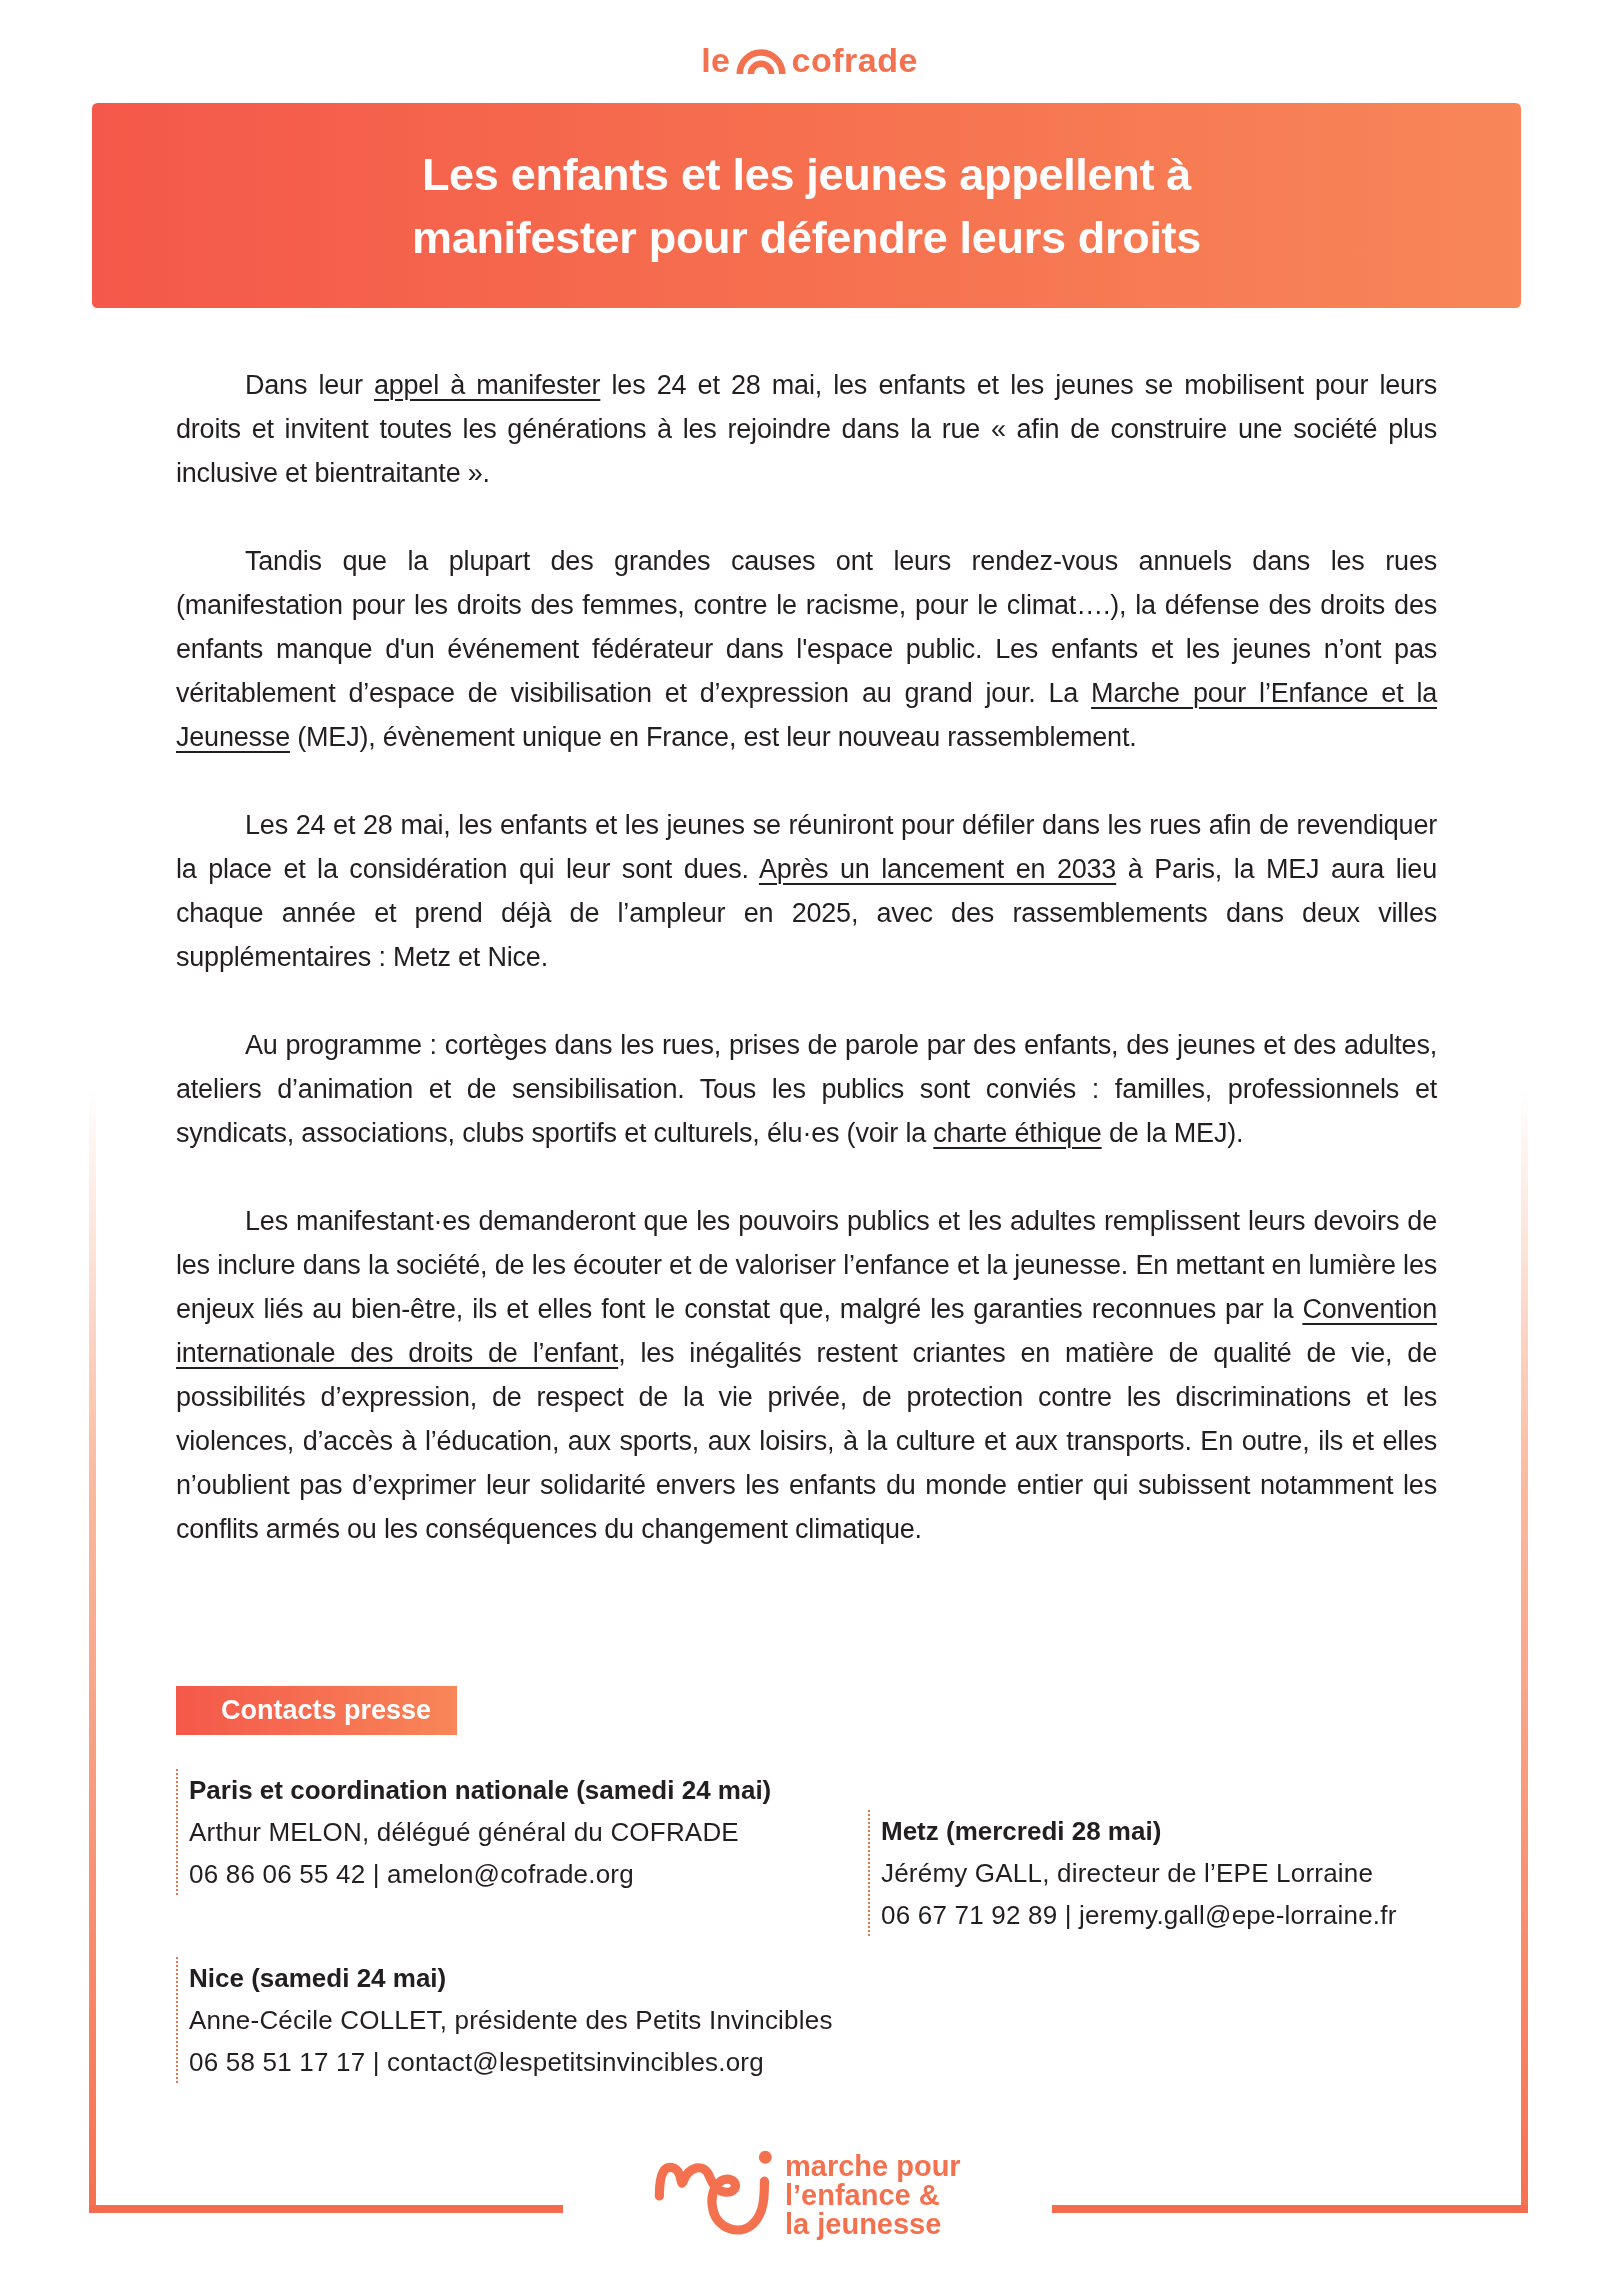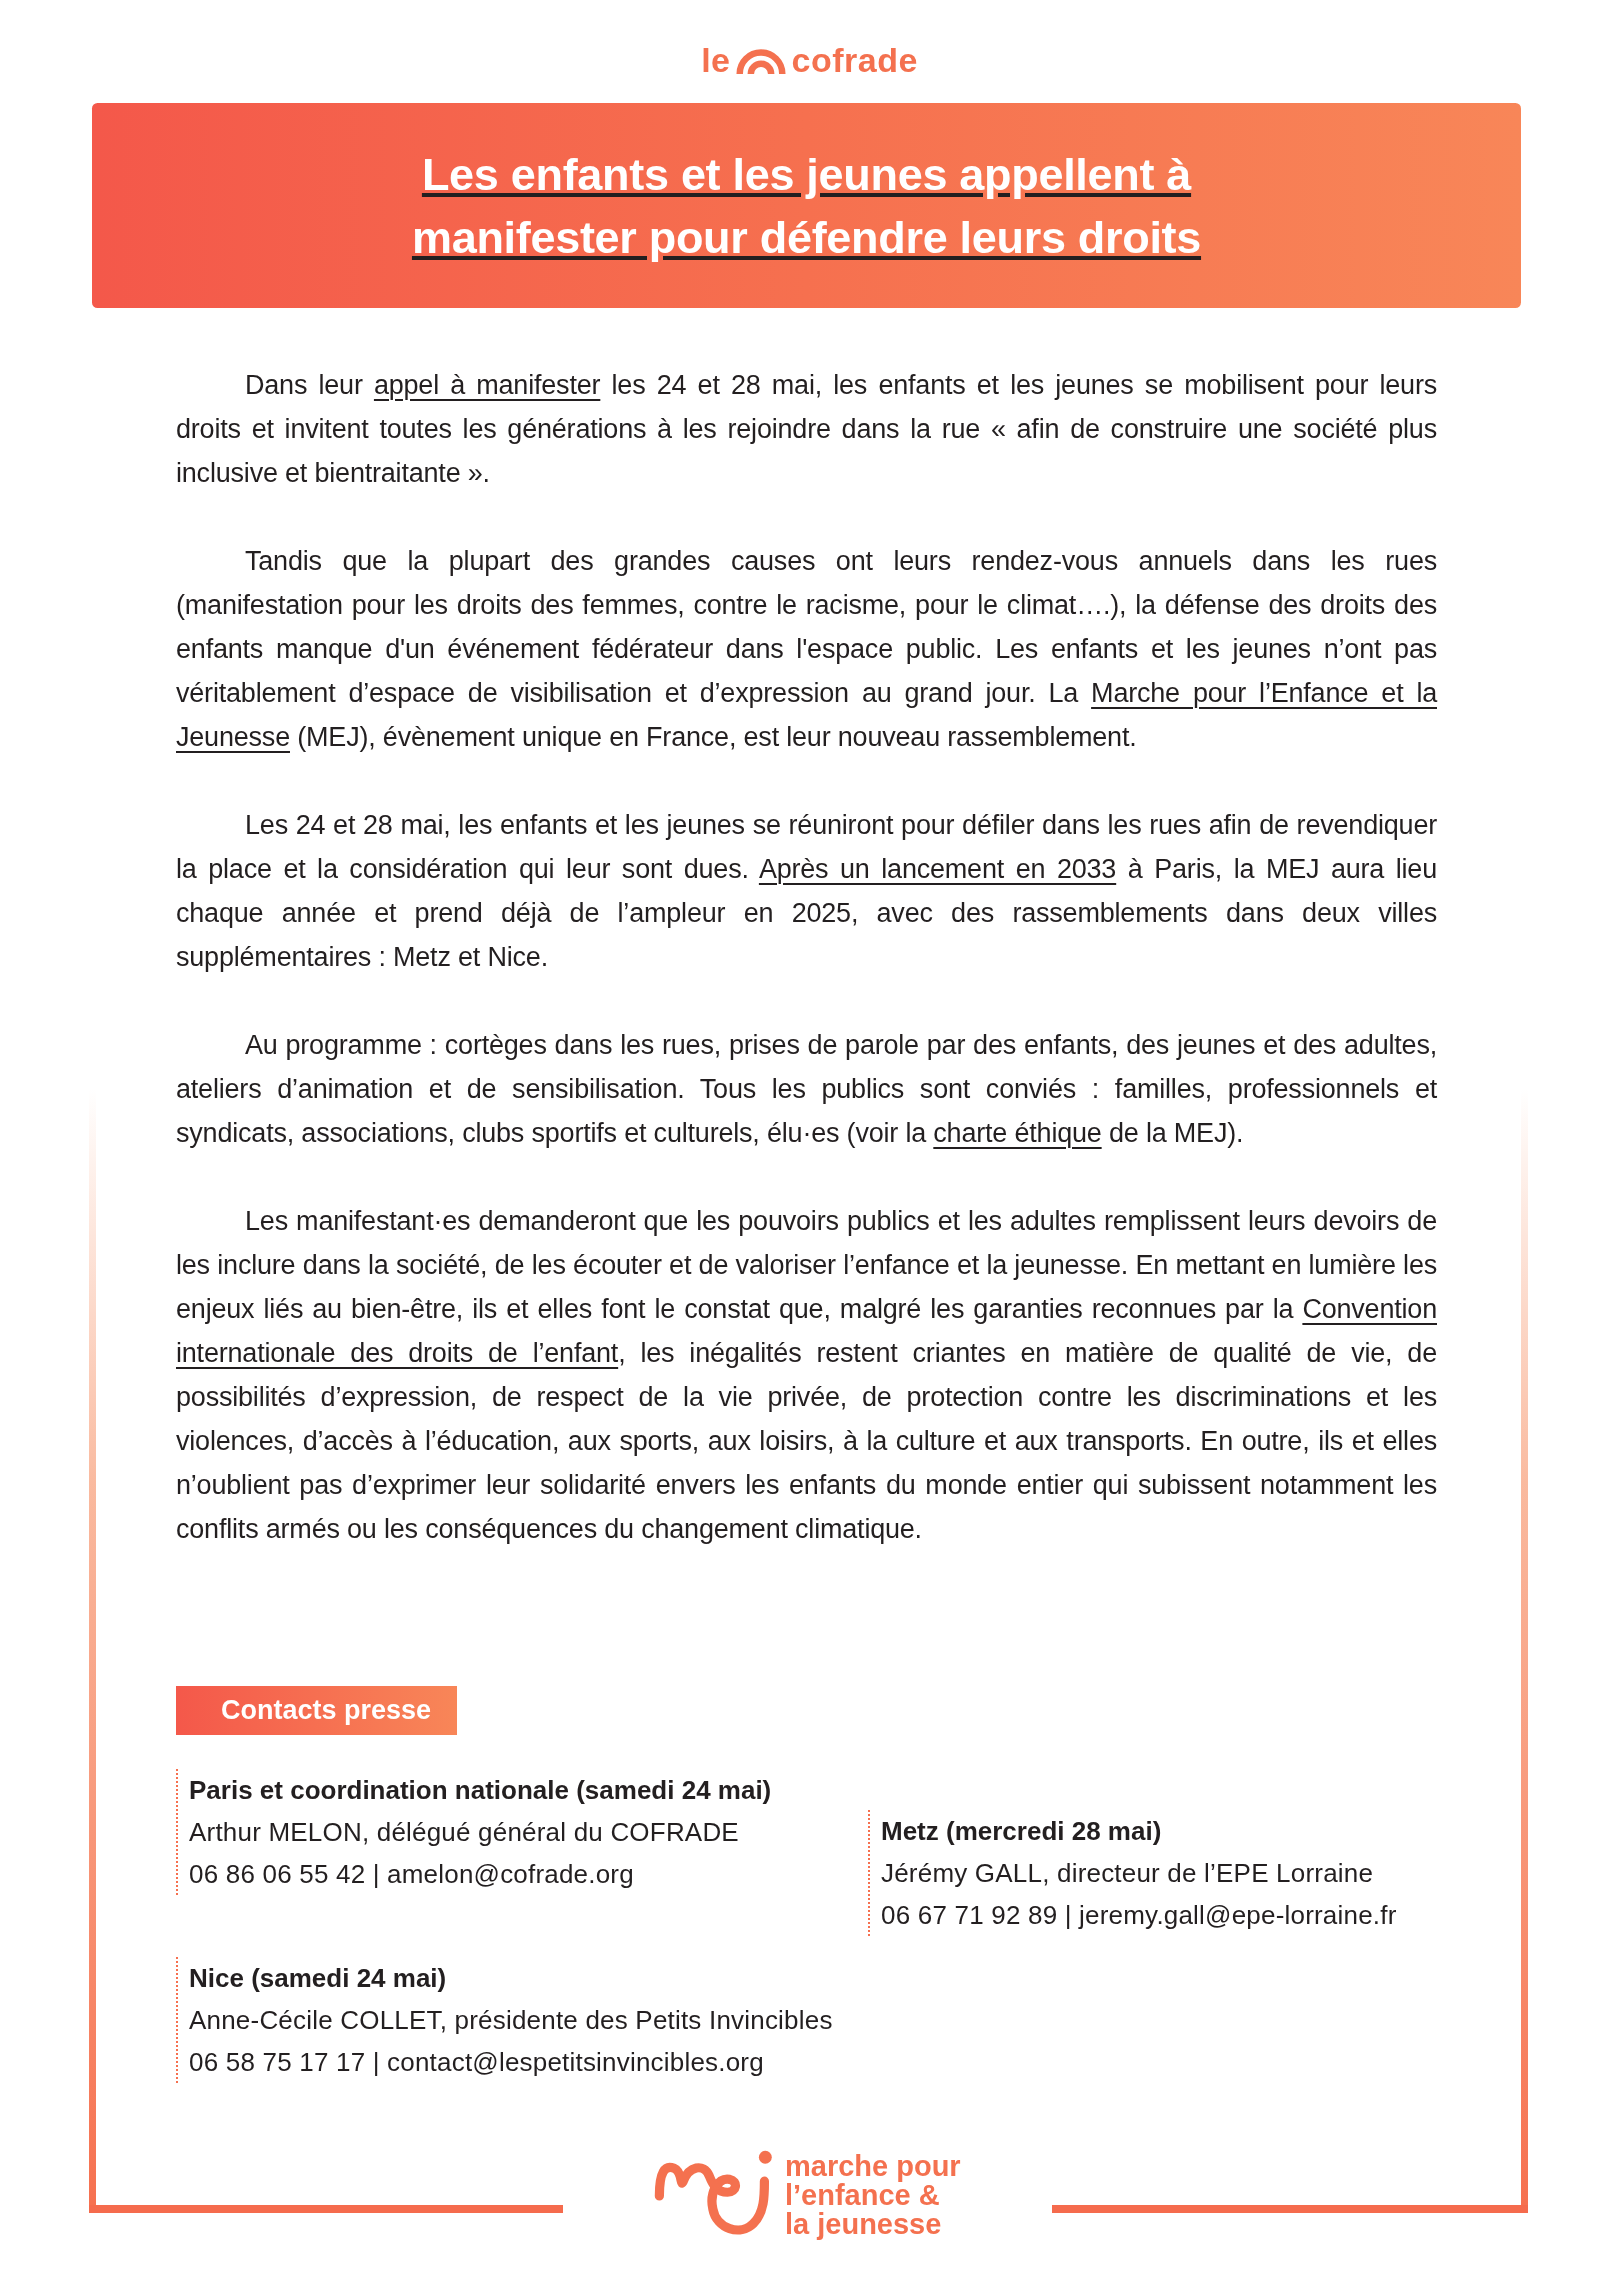--- a/index.html
+++ b/index.html
@@ -9,21 +9,21 @@
   
   .top-logo { position: absolute; left: 0; width: 1619px; top: 39px; height: 42px;
               display: flex; justify-content: center; align-items: center; gap: 5.5px;
               color: #f4714f; font-size: 34px; font-weight: bold; letter-spacing: 0.5px; }
   .top-logo .arc-icon { width: 50px; height: 28px; display: inline-block; }
 
   
   .title-banner { position: absolute; left: 92px; top: 103px; width: 1429px; height: 205px;
                   border-radius: 5.5px;
                   background: linear-gradient(90deg, #f4584a 0%, #f6704f 50%, #f88658 100%);
-                  display: flex; align-items: center; justify-content: center; text-align: center; text-decoration: underline; }
+                  display: flex; align-items: center; justify-content: center; text-align: center; }
   .title-banner h1 { margin: 0; color: #ffffff; font-weight: bold; font-size: 45px; line-height: 63px;
                      letter-spacing: -0.3px; }
 
   
   .frame-left { position: absolute; left: 89px; top: 1089px; width: 7.4px; height: 1124px;
                 background: linear-gradient(180deg, rgba(246,112,79,0) 0%, rgba(246,140,95,0.6) 35%, #f6704f 100%); }
   .frame-right { position: absolute; left: 1521px; top: 1089px; width: 7.4px; height: 1124px;
                  background: linear-gradient(180deg, rgba(246,112,79,0) 0%, rgba(246,140,95,0.6) 35%, #f6704f 100%); }
   .frame-bottom-left { position: absolute; left: 89px; top: 2205px; width: 474px; height: 8.3px; background: #f56b4d; }
   .frame-bottom-right { position: absolute; left: 1052px; top: 2205px; width: 476px; height: 8.3px; background: #f56b4d; }
@@ -95,21 +95,21 @@
 
 <div class="contact contact-metz">
   <div class="c-title">Metz (mercredi 28 mai)</div>
   <div class="c-line">Jérémy GALL, directeur de l’EPE Lorraine</div>
   <div class="c-line">06 67 71 92 89 | jeremy.gall@epe-lorraine.fr</div>
 </div>
 
 <div class="contact contact-nice">
   <div class="c-title">Nice (samedi 24 mai)</div>
   <div class="c-line">Anne-Cécile COLLET, présidente des Petits Invincibles</div>
-  <div class="c-line">06 58 75 17 17 | contact@lespetitsinvincibles.org</div>
+  <div class="c-line">06 58 51 17 17 | contact@lespetitsinvincibles.org</div>
 </div>
 
 <div class="mej-logo">
   <svg class="mej-mark" viewBox="0 0 140 110">
     <path d="M8 56 C8 30 14 22 24 26 C34 30 30 48 34 40 C40 24 56 20 62 34 C66 44 70 52 82 52 C92 52 94 40 84 38 C72 36 62 52 66 70 C70 92 96 100 110 86 C122 74 122 56 122 40" fill="none" stroke="#f4714f" stroke-width="10" stroke-linecap="round" stroke-linejoin="round"></path>
     <circle cx="123" cy="14" r="7" fill="#f4714f"></circle>
   </svg>
   <div class="mej-text">
     <div>marche pour</div>
     <div>l’enfance &amp;</div>

